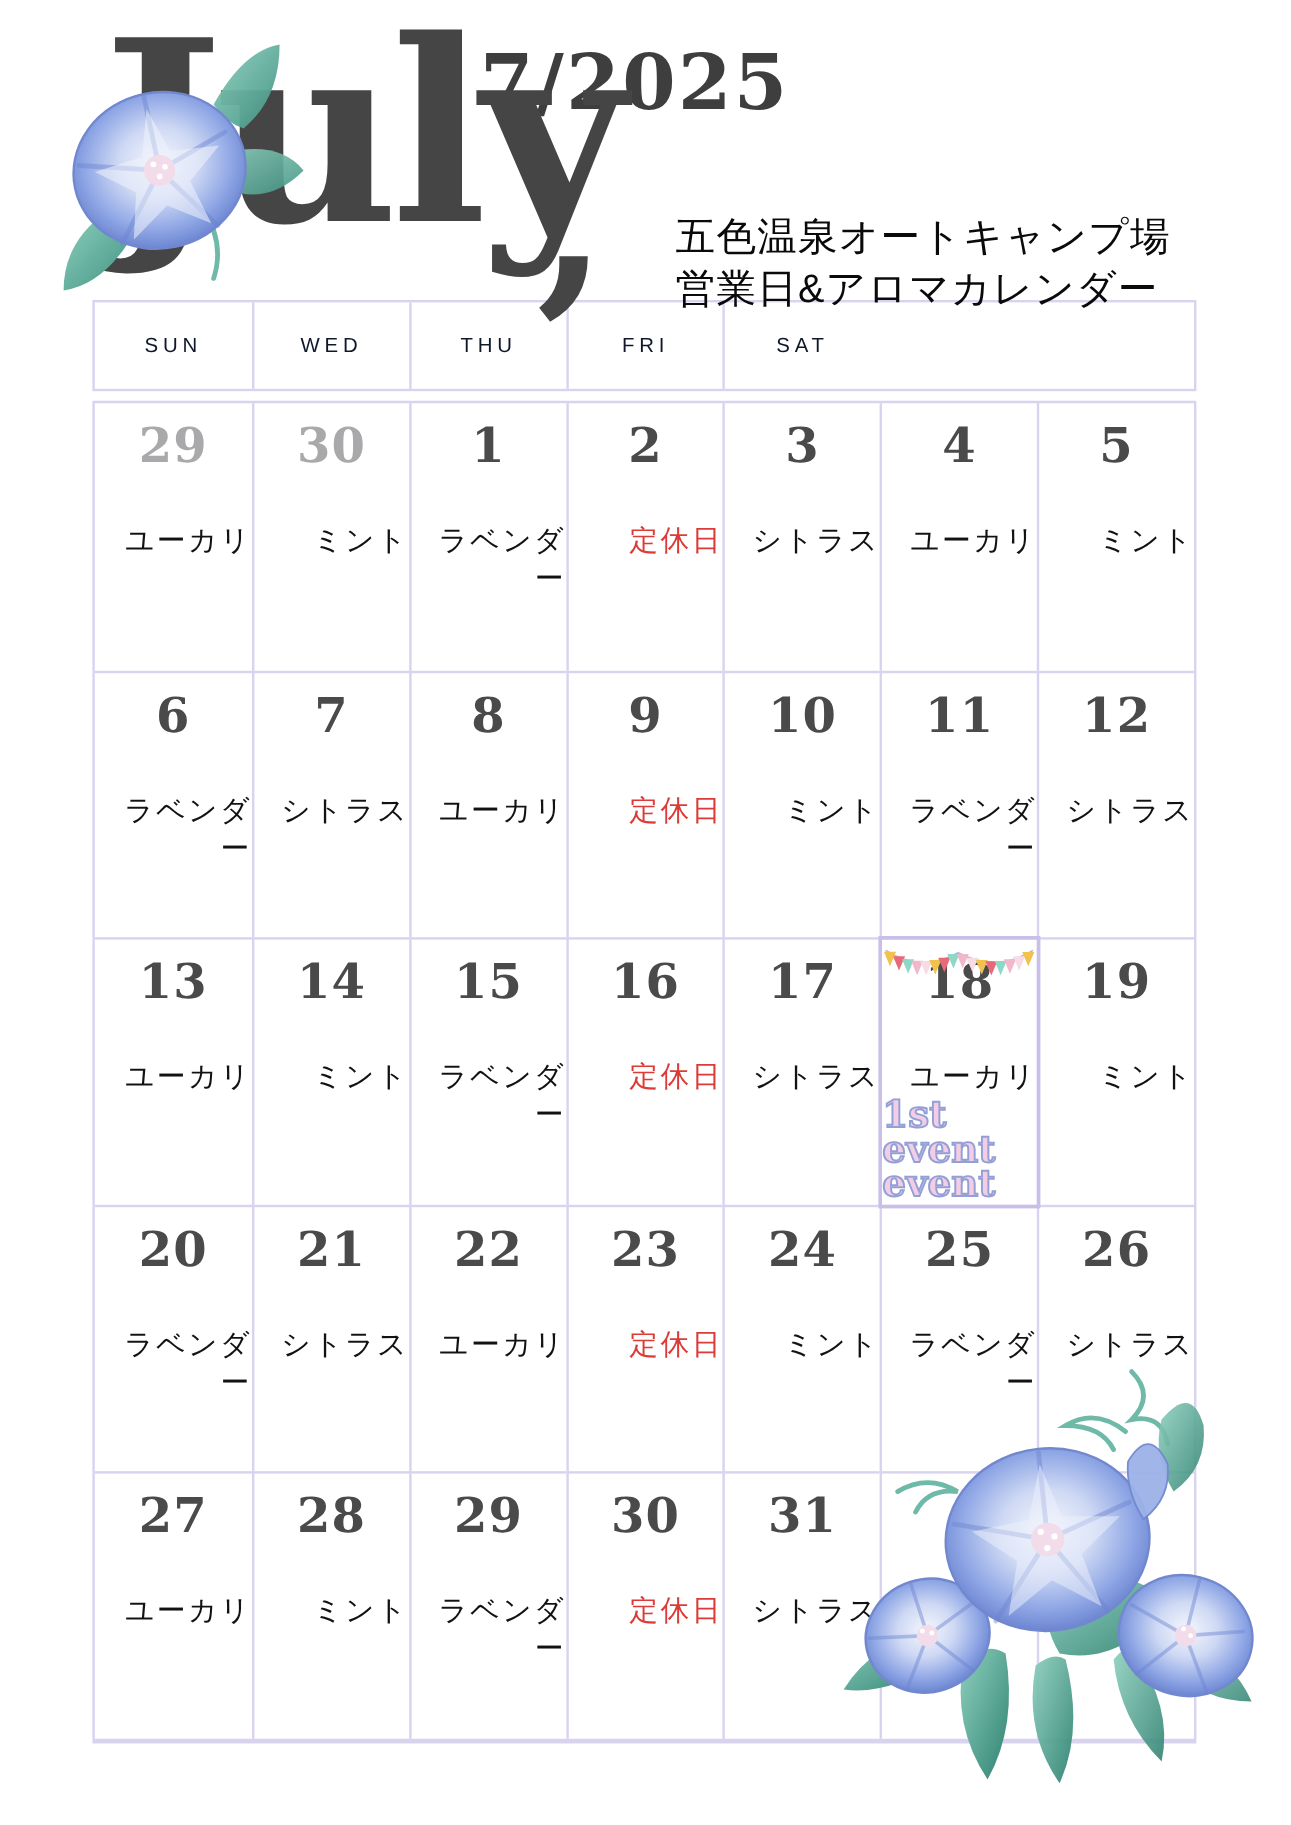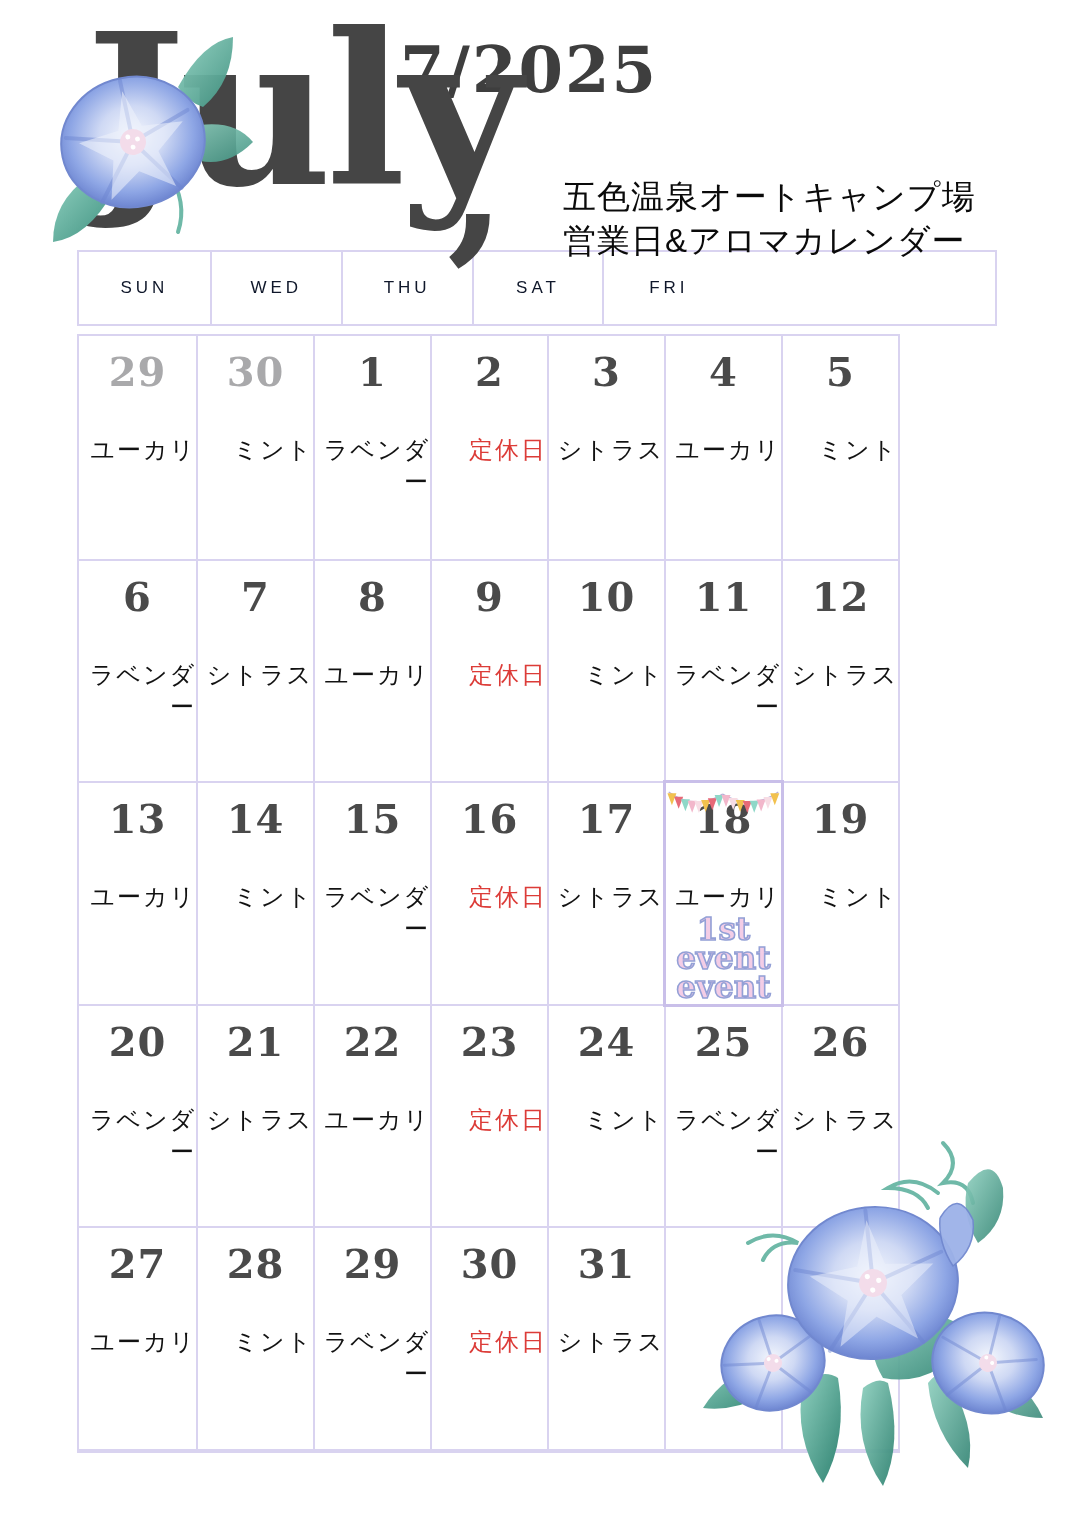--- a/index.html
+++ b/index.html
@@ -35,21 +35,21 @@
     display:grid;grid-template-columns:repeat(7,1fr);
     border:2px solid var(--grid,#d9d3f0);box-sizing:border-box;z-index:1;
   }
   .hcell{
     display:flex;align-items:center;justify-content:center;
     border-left:2px solid var(--grid,#d9d3f0);
     color:#0f172a;font-size:17px;letter-spacing:4px;font-weight:500;
   }
   .hcell:first-child{border-left:none;}
   .cal-body{
-    position:absolute;left:77px;top:334px;width:823px;height:1119px;
+    position:absolute;left:77px;top:334px;width:920px;height:1119px;
     display:grid;grid-template-columns:repeat(7,1fr);grid-template-rows:repeat(5,1fr);
     border:2px solid var(--grid,#d9d3f0);border-bottom-width:4px;
     box-sizing:border-box;z-index:1;
   }
   .bcell{
     position:relative;border-left:2px solid var(--grid,#d9d3f0);
     border-top:2px solid var(--grid,#d9d3f0);box-sizing:border-box;
   }
   .bcell:nth-child(7n+1){border-left:none;}
   .bcell:nth-child(-n+7){border-top:none;}
@@ -64,21 +64,21 @@
     font-size:24px;color:#121212;letter-spacing:2px;font-weight:400;
   }
   .label.closed{color:var(--closed,#dc3c38);}
   
   .bcell.event::after{
     content:'';position:absolute;inset:-3px;border:3px solid #c9bfe9;
     pointer-events:none;z-index:2;
   }
   .bunting{position:absolute;top:1px;left:0;width:100%;height:38px;z-index:3;}
   .event-text{
-    position:absolute;bottom:2px;left:0;width:100%;text-align:center;z-index:3;
+    position:absolute;bottom:2px;left:0;width:100%;text-align:left;z-index:3;
     font-family:"DejaVu Serif",serif;font-weight:700;font-size:31px;line-height:.93;
     color:var(--event-pink,#f3cde6);
     -webkit-text-stroke:1.6px var(--event-stroke,#93a0d6);
     letter-spacing:0px;
   }
   .event-text span{display:block;}
   
   .flower-tl{position:absolute;left:28px;top:32px;width:235px;height:215px;z-index:4;}
   .flower-br{position:absolute;left:688px;top:1128px;width:365px;height:360px;z-index:5;}
 </style>
@@ -126,22 +126,22 @@
 <div class="month-numeric">7/2025</div>
 <div class="subtitle">
   <div>五色温泉オートキャンプ場</div>
   <div>営業日&amp;アロマカレンダー</div>
 </div>
 
 <div class="cal-header" id="cal-header">
     <div class="hcell">SUN</div>
     <div class="hcell">WED</div>
     <div class="hcell">THU</div>
+    <div class="hcell">FRI</div>
     <div class="hcell">SAT</div>
-    <div class="hcell">FRI</div>
   </div>
 <div class="cal-body" id="cal-body">
     <div class="bcell">
       <div class="date muted">29</div>
       <div class="label">ユーカリ</div>
     </div>
     <div class="bcell">
       <div class="date muted">30</div>
       <div class="label">ミント</div>
     </div>

